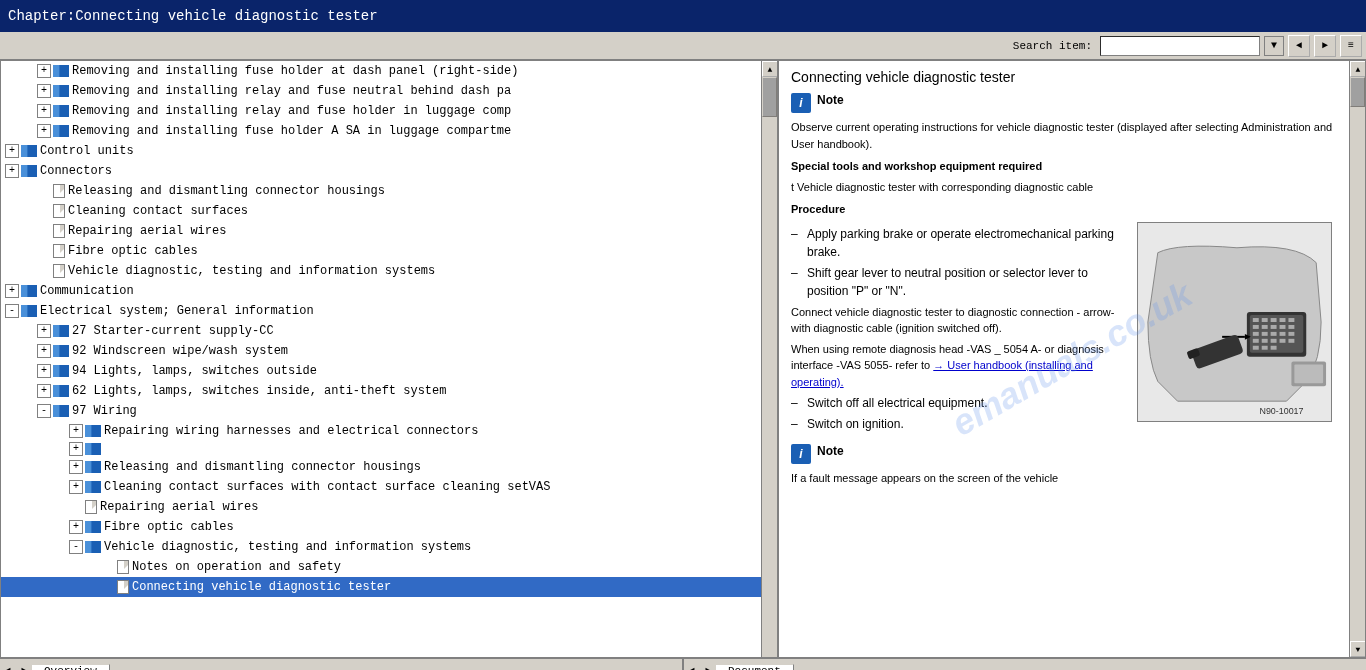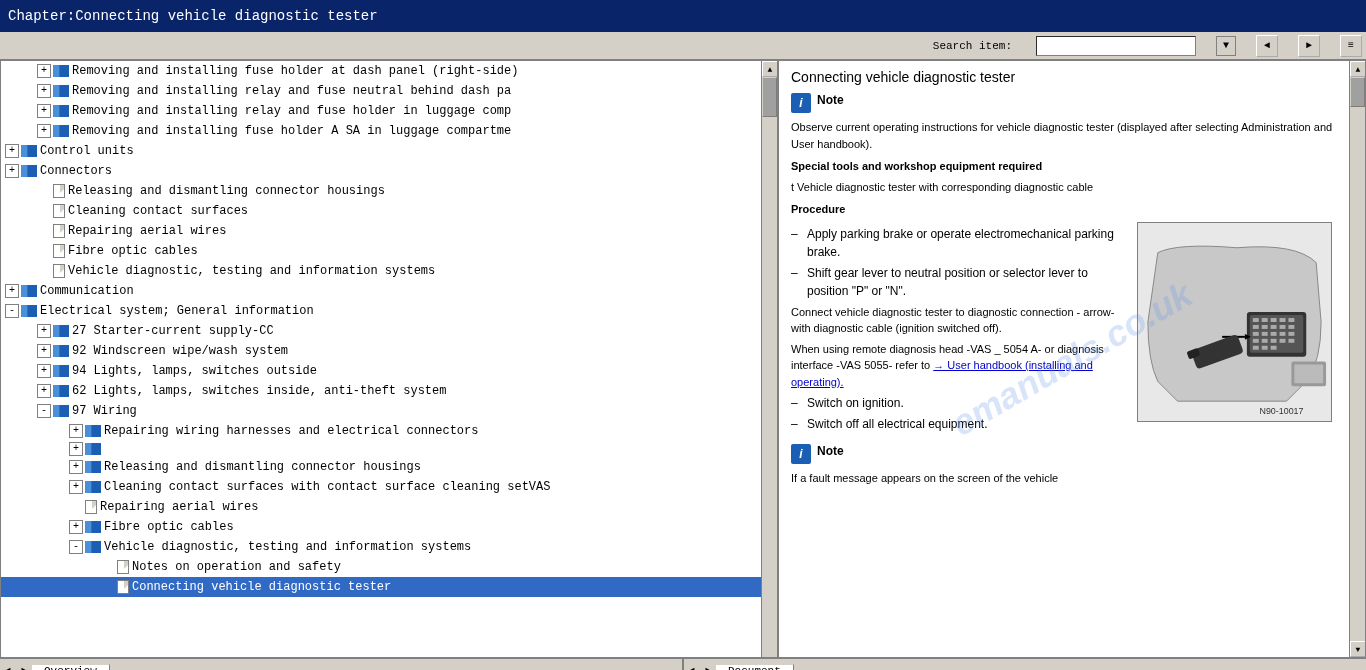--- a/index.html
+++ b/index.html
@@ -16,21 +16,21 @@
       font-size: 14px;
     }
     
     
     #toolbar {
       background: #d4d0c8;
       height: 28px;
       display: flex;
       align-items: center;
       padding: 0 4px;
-      gap: 20px;
+      gap: 4px;
       border-bottom: 1px solid #808080;
     }
     
     #search-label {
       font-size: 11px;
       margin-right: 4px;
     }
     
     #search-input {
       width: 160px;
@@ -557,22 +557,22 @@
         <div class="doc-para">t  Vehicle diagnostic tester with corresponding diagnostic cable</div>
 
         <div class="doc-para doc-heading">Procedure</div>
 
         <div class="content-row">
           <div class="text-col">
             <div class="bullet-item">Apply parking brake or operate electromechanical parking brake.</div>
             <div class="bullet-item">Shift gear lever to neutral position or selector lever to position "P" or "N".</div>
             <div class="doc-para" style="padding-left:0;margin-top:4px;">Connect vehicle diagnostic tester to diagnostic connection - arrow- with diagnostic cable (ignition switched off).</div>
             <div class="doc-para">When using remote diagnosis head -VAS _ 5054 A- or diagnosis interface -VAS 5055- refer to <span class="link-text">→ User handbook (installing and operating).</span></div>
+            <div class="bullet-item">Switch off all electrical equipment.</div>
             <div class="bullet-item">Switch on ignition.</div>
-            <div class="bullet-item">Switch off all electrical equipment.</div>
           </div>
           <div class="image-col">
             <div class="diag-image">
 
               <svg class="connector-diagram" viewBox="0 0 195 200">
 
                 <rect x="0" y="0" width="195" height="200" fill="#e8e8e8"></rect>
 
                 <path d="M 20 30 Q 40 20 100 25 Q 160 20 180 40 L 185 100 Q 185 140 170 160 L 150 180 L 40 180 L 20 160 Q 10 140 10 100 Z" fill="#c8c8c8" stroke="#888" stroke-width="1"></path>
 

